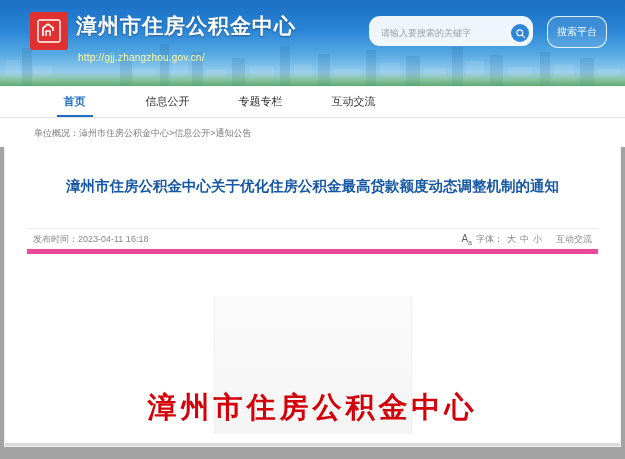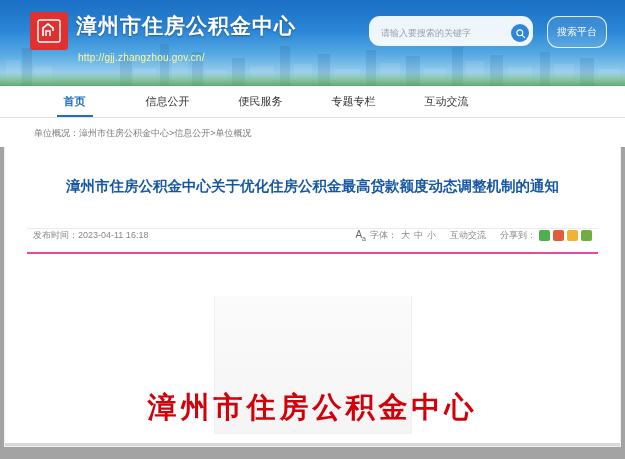--- a/index.html
+++ b/index.html
@@ -140,23 +140,23 @@
     text-align: center;
     font-size: 14.5px;
     font-weight: bold;
     color: #1557a5;
     line-height: 1.6;
   }
   .meta-bar {
     margin: 30px 22px 0 22px;
     height: 26px;
     border-top: 1px solid #ebebeb;
-    border-bottom: 2px solid #ec4899;
+    border-bottom: 5px solid #ec4899;
     display: flex;
-    align-items: flex-start;
+    align-items: center;
     font-size: 9px;
     color: #888888;
     padding: 0 6px;
   }
   .meta-left { display: flex; gap: 18px; }
   .meta-right {
     margin-left: auto;
     display: flex; align-items: center; gap: 14px;
   }
   .font-ctl { display: flex; align-items: center; gap: 4px; }
@@ -260,58 +260,48 @@
   </div>
 
   <div class="nav">
     <div class="nav-item active">
       <span>首页</span>
     </div>
     <div class="nav-item">
       <span>信息公开</span>
     </div>
     <div class="nav-item">
-      <span>便民服务</span>
-    </div>
-    <div class="nav-item">
       <span>专题专栏</span>
     </div>
     <div class="nav-item">
       <span>互动交流</span>
     </div>
   </div>
 
   <div class="breadcrumb">
-    <span>单位概况：</span><a href="#">漳州市住房公积金中心</a><span>&gt;</span><a href="#">信息公开</a><span>&gt;</span><a href="#">单位概况</a>
+    <span>单位概况：</span><a href="#">漳州市住房公积金中心</a><span>&gt;</span><a href="#">信息公开</a><span>&gt;</span><a href="#">通知公告</a>
   </div>
 
   <div class="card">
 
     <div class="article-title">漳州市住房公积金中心关于优化住房公积金最高贷款额度动态调整机制的通知</div>
 
     <div class="meta-bar">
       <div class="meta-left">
         <span><span>发布时间：</span><span>2023-04-11 16:18</span></span>
       </div>
       <div class="meta-right">
         <span class="font-ctl">
           <span class="aa">A<sub style="font-size:7px">a</sub></span>
           <span>字体：</span>
           <span class="font-size-opt">大</span>
           <span class="font-size-opt">中</span>
           <span class="font-size-opt">小</span>
         </span>
         <span>互动交流</span>
-        <span class="share-group">
-          <span>分享到：</span>
-          <span class="share-ico" style="background:#4caf50"></span>
-          <span class="share-ico" style="background:#e35b3a"></span>
-          <span class="share-ico" style="background:#f2b233"></span>
-          <span class="share-ico" style="background:#6fae3f"></span>
-        </span>
       </div>
     </div>
 
     <div class="content-area">
       <div class="ghost-doc"></div>
       <div class="big-red-title">漳州市住房公积金中心</div>
     </div>
 
     <div class="bottom-rule"></div>
   </div>

